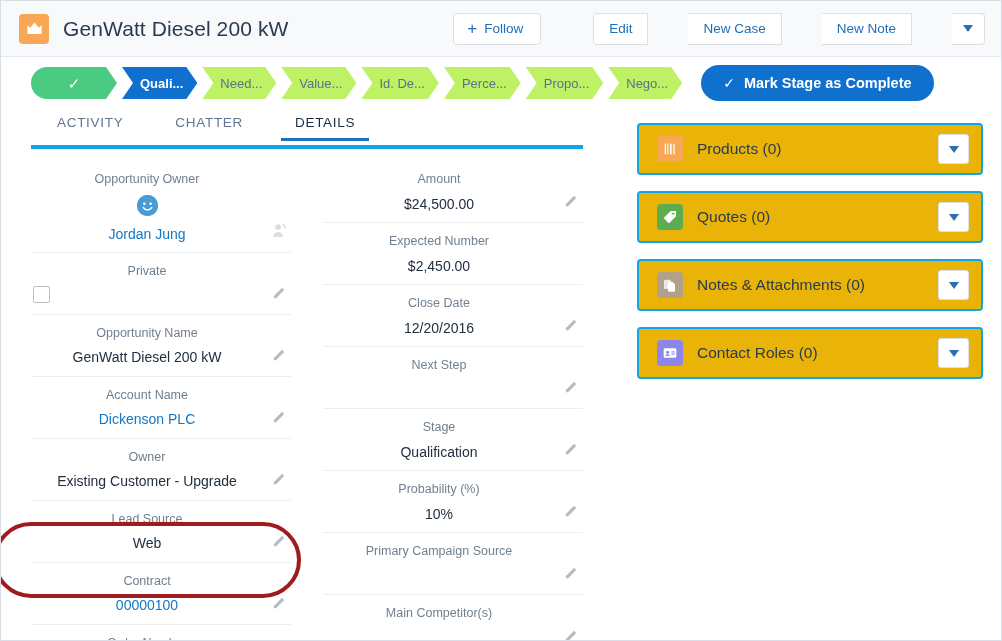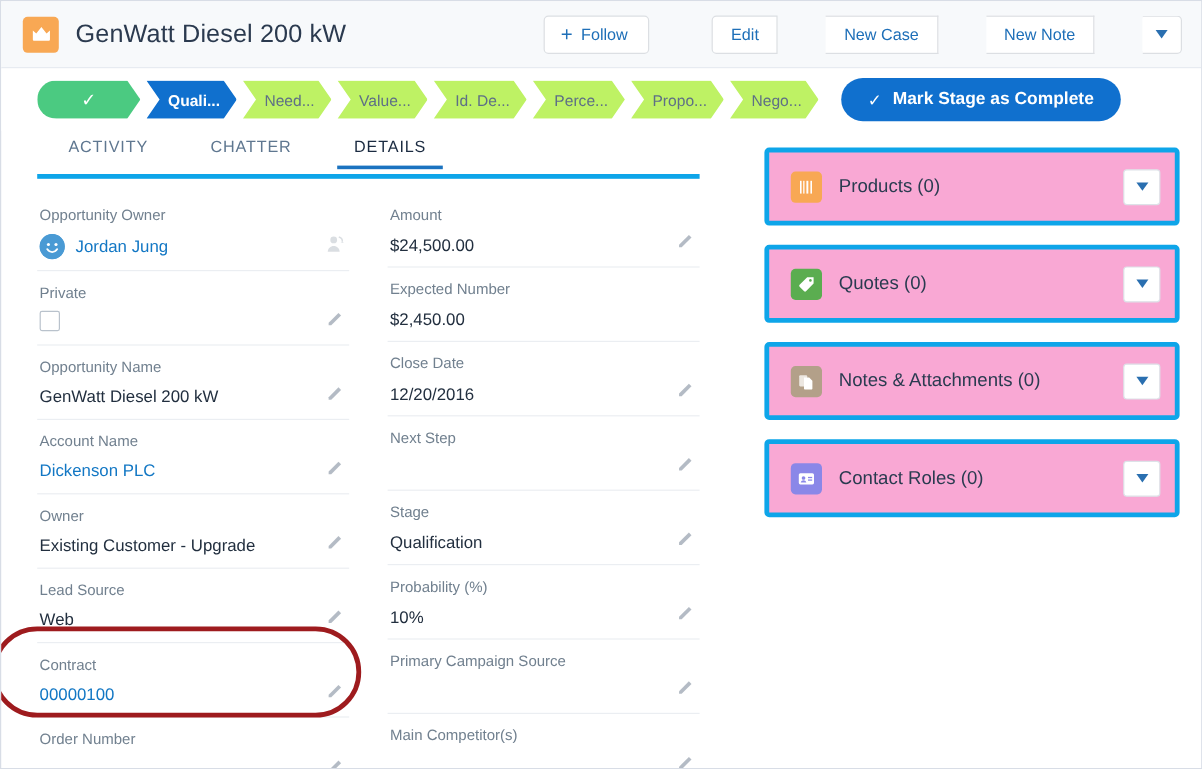--- a/index.html
+++ b/index.html
@@ -200,20 +200,21 @@
     display: flex;
     padding: 12px 28px 0 30px;
     gap: 32px;
   }
   .fcol { flex: 1 1 0; min-width: 0; }
   .field {
     position: relative;
     border-bottom: 1px solid #ebeef2;
     padding: 11px 30px 9px 2px;
     min-height: 62px;
+    text-align: center;
   }
   .field:last-child { border-bottom: none; }
   .flabel {
     font-size: 12.5px;
     color: #71808f;
     margin-bottom: 7px;
     line-height: 1.25;
     white-space: nowrap;
   }
   .fvalue {
@@ -226,21 +227,21 @@
   .fvalue.link { color: #1277c4; cursor: pointer; }
   .fvalue.empty { min-height: 18px; }
   .pencil {
     position: absolute;
     right: 4px; bottom: 14px;
     width: 15px; height: 15px;
     opacity: .5;
     cursor: pointer;
   }
   .pencil svg { display: block; }
-  .owner-row { display: flex; align-items: center; gap: 9px; }
+  .owner-row { display: flex; align-items: center; gap: 9px; flex-direction: column; }
   .avatar {
     width: 21px; height: 21px;
     border-radius: 50%;
     background: #4a9ad4;
     display: flex; align-items: center; justify-content: center;
     flex: 0 0 auto;
   }
   .chk {
     width: 17px; height: 17px;
     border: 1px solid #b9c2cc;
@@ -252,24 +253,24 @@
   .owner-swap {
     position: absolute;
     right: 3px; bottom: 13px;
     width: 17px; height: 17px;
     opacity: .22;
     cursor: pointer;
   }
 
   
   .panel {
-    background: #f9a8d4;
-    border: 4px solid #0ea5e9;
+    background: #eab308;
+    border: 2px solid #0ea5e9;
     border-radius: 4px;
-    height: 65px;
+    height: 52px;
     display: flex;
     align-items: center;
     padding: 0 12px 0 18px;
     margin-bottom: 16px;
   }
   .panel-icon {
     width: 26px; height: 26px;
     border-radius: 4px;
     display: flex; align-items: center; justify-content: center;
     flex: 0 0 auto;

